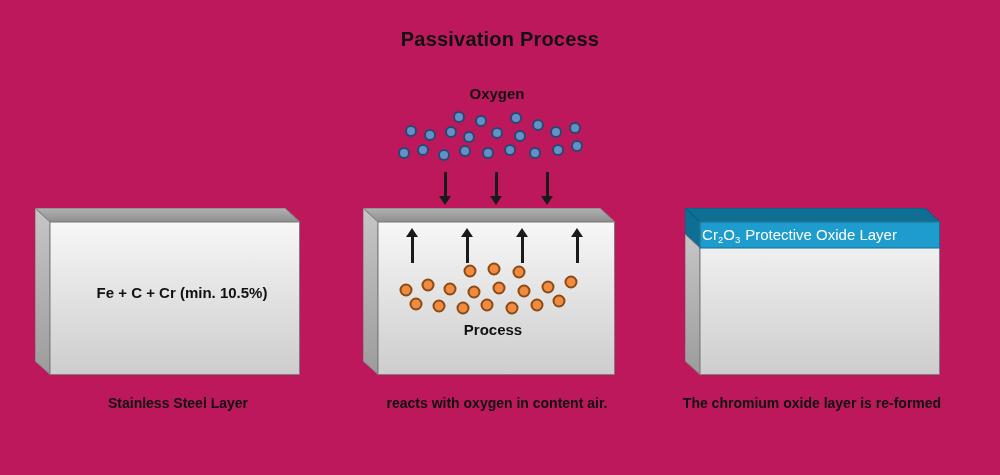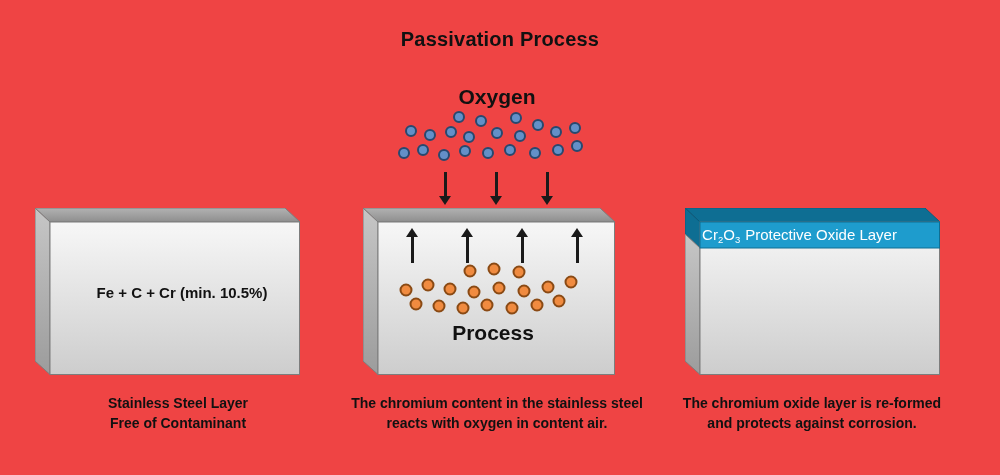--- a/index.html
+++ b/index.html
@@ -1,24 +1,24 @@
 <!DOCTYPE html>
 <html style="--oxygen-dot: #6390c8; --oxygen-dot-stroke: #27496f; --chromium-dot: #f08b40; --chromium-dot-stroke: #8a4a14; --oxide-band: #1e9ccd; --oxide-band-dark: #0e6e93; --arrow: #1a1a1a;"><head>
 <meta charset="utf-8">
 <style>
   * { margin:0; padding:0; box-sizing:border-box; }
   html,body { background:#ffffff; }
   body { font-family:"Liberation Sans", sans-serif; color:#1a1a1a; }
-  #canvas { position:relative; width:1000px; height:475px; background:#ef4444; overflow:hidden; }
+  #canvas { position:relative; width:1000px; height:475px; background:#be185d; overflow:hidden; }
   .abs { position:absolute; }
 
   .title { top:28px; left:0; width:100%; text-align:center;
            font-size:20px; font-weight:bold; letter-spacing:.2px; color:#111; }
 
-  .small-label { font-weight:bold; font-size:21px; text-align:center; color:#111; }
+  .small-label { font-weight:bold; font-size:15px; text-align:center; color:#111; }
 
   .caption { font-weight:bold; font-size:14px; line-height:1.45; text-align:center; color:#111; }
 
   .formula-box { display:flex; align-items:center; justify-content:center;
                  font-weight:bold; font-size:15px; color:#111; }
   .formula-box span { transform:translateY(-6px);padding-left:14px; }
 
   .band-label { text-align:center; line-height:26px; color:#ffffff; font-size:15px; white-space:nowrap; }
   .band-label .sub { font-size:9.5px; vertical-align:-3px; }
   .band-label .rest { margin-left:5px; }
@@ -69,21 +69,20 @@
   <svg class="abs" style="left:35px;top:208px" width="265" height="167">
     <polygon points="0,0 250,0 265,14 15,14" fill="url(#gTop)" stroke="#7d7d7d" stroke-width="1"></polygon>
     <polygon points="0,0 15,14 15,166.5 0,153" fill="url(#gSide)" stroke="#7d7d7d" stroke-width="1"></polygon>
     <rect x="15" y="14" width="249.5" height="152.5" fill="url(#gFront)" stroke="#7d7d7d" stroke-width="1"></rect>
   </svg>
   <div class="abs formula-box" style="left:50px;top:222px;width:250px;height:153px">
     <span>Fe + C + Cr (min. 10.5%)</span>
   </div>
   <div class="abs caption" style="left:48px;top:393px;width:260px">
     <div>Stainless Steel Layer</div>
-    <div>Free of Contaminant</div>
   </div>
 
   <svg class="abs" style="left:363px;top:208px" width="252" height="167">
     <polygon points="0,0 237,0 252,14 15,14" fill="url(#gTop)" stroke="#7d7d7d" stroke-width="1"></polygon>
     <polygon points="0,0 15,14 15,166.5 0,153" fill="url(#gSide)" stroke="#7d7d7d" stroke-width="1"></polygon>
     <rect x="15" y="14" width="236.5" height="152.5" fill="url(#gFront)" stroke="#7d7d7d" stroke-width="1"></rect>
   </svg>
 
   <div class="arrow-down" style="left:443.5px;top:172px"></div>
   <div class="arrow-down" style="left:494.5px;top:172px"></div>
@@ -134,32 +133,30 @@
       <span class="dot chromium" style="left: 463px; top: 308px;"></span>
       <span class="dot chromium" style="left: 487px; top: 305px;"></span>
       <span class="dot chromium" style="left: 512px; top: 308px;"></span>
       <span class="dot chromium" style="left: 537px; top: 305px;"></span>
       <span class="dot chromium" style="left: 559px; top: 301px;"></span>
     </div>
 
   <div class="abs small-label" style="left:428px;top:321px;width:130px">Process</div>
 
   <div class="abs caption" style="left:329px;top:393px;width:336px">
-    <div>The chromium content in the stainless steel</div>
     <div>reacts with oxygen in content air.</div>
   </div>
 
   <svg class="abs" style="left:685px;top:208px" width="255" height="167">
     <polygon points="0,0 240,0 255,14 15,14" style="fill:var(--oxide-band-dark)" stroke="#0b5c7c" stroke-width="1"></polygon>
     <polygon points="0,0 15,14 15,40 0,26" style="fill:var(--oxide-band-dark)" stroke="#0b5c7c" stroke-width="1"></polygon>
     <polygon points="0,26 15,40 15,166.5 0,153" fill="url(#gSide)" stroke="#7d7d7d" stroke-width="1"></polygon>
     <rect x="15" y="14" width="239.5" height="152.5" fill="url(#gFront)" stroke="#7d7d7d" stroke-width="1"></rect>
     <rect x="15" y="14" width="239.5" height="26" style="fill:var(--oxide-band)" stroke="var(--oxide-band-dark)" stroke-width="1"></rect>
   </svg>
   <div class="abs band-label" style="left:700px;top:222px;width:199px;height:26px">
     <span>Cr</span><span class="sub">2</span><span>O</span><span class="sub">3</span><span class="rest">Protective Oxide Layer</span>
   </div>
   <div class="abs caption" style="left:662px;top:393px;width:300px">
     <div>The chromium oxide layer is re-formed</div>
-    <div>and protects against corrosion.</div>
   </div>
 
 </div>
 
 </body></html>

